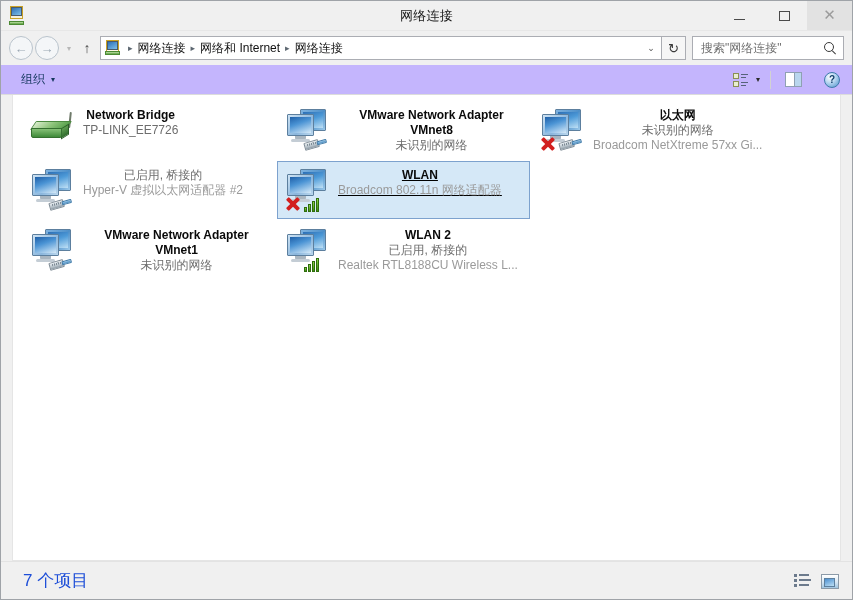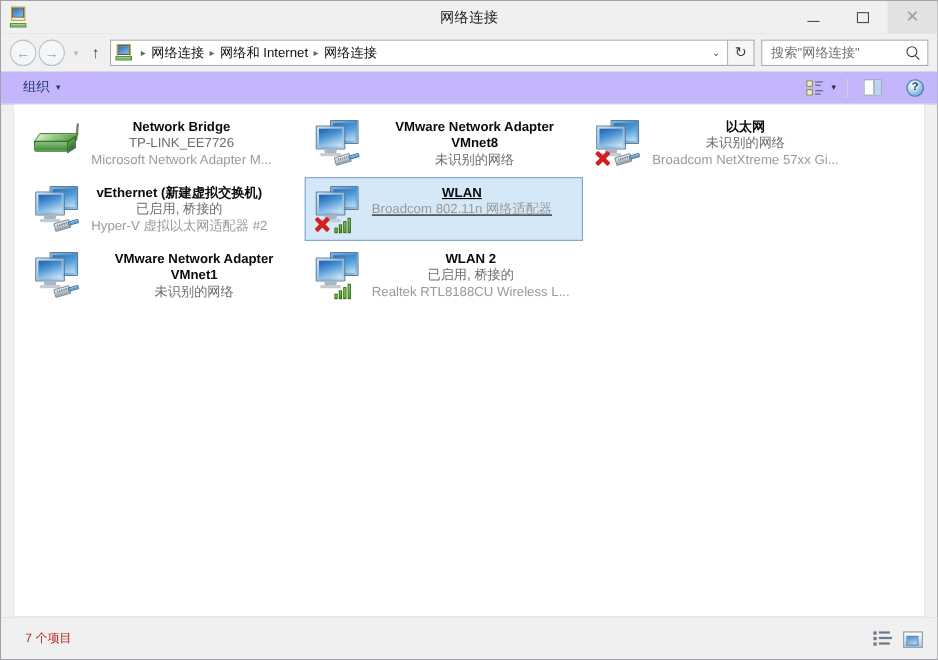--- a/index.html
+++ b/index.html
@@ -352,21 +352,21 @@
 
   
   #statusbar {
     height: 38px;
     display:flex; align-items:center;
     padding: 0 12px 0 22px;
     background:#f0f0f0;
     flex: 0 0 auto;
     border-top: 1px solid #e3e3e3;
   }
-  #status-text { font-size: 11px; color:#b91c1c; }
+  #status-text { font-size: 17px; color:#1d4ed8; }
   #status-spacer { flex:1 1 auto; }
   .sb-btn { width:20px;height:18px; margin-left:6px; position:relative;}
   .sb-details { position:relative; }
   .sb-details .d {
     position:absolute; left:0; width:3px; height:3px; background:#6c7a8c;
   }
   .sb-details .l {
     position:absolute; left:5px; height:2px; background:#6c7a8c;
   }
   .sb-icons-view {
@@ -488,21 +488,20 @@
             <span class="ic-bridge">
               <span class="br-ant"></span>
               <span class="br-top"></span>
               <span class="br-side"></span>
               <span class="br-body"></span>
             </span>
           </div>
           <div class="conn-text">
             <div class="conn-name">Network Bridge</div>
             <div class="conn-status">TP-LINK_EE7726</div>
-            <div class="conn-device">Microsoft Network Adapter M...</div>
           </div>
         </div>
         <div class="conn">
           <div class="conn-icon">
             <span class="ic-monitors">
               <span class="mon-back"></span>
               <span class="mon-front"></span>
               <span class="mon-stand"></span>
               <span class="mon-base"></span>
             </span>
@@ -543,21 +542,20 @@
               <span class="mon-front"></span>
               <span class="mon-stand"></span>
               <span class="mon-base"></span>
             </span>
             <span class="ic-plug">
               <span class="plug-body"></span>
               <span class="plug-cable"></span>
             </span>
           </div>
           <div class="conn-text">
-            <div class="conn-name">vEthernet (新建虚拟交换机)</div>
             <div class="conn-status">已启用, 桥接的</div>
             <div class="conn-device">Hyper-V 虚拟以太网适配器 #2</div>
           </div>
         </div>
         <div class="conn selected">
           <div class="conn-icon">
             <span class="ic-monitors">
               <span class="mon-back"></span>
               <span class="mon-front"></span>
               <span class="mon-stand"></span>

